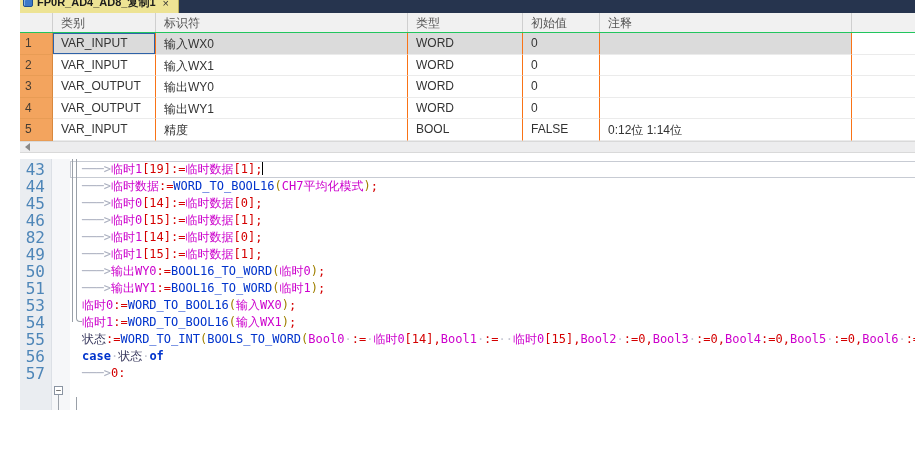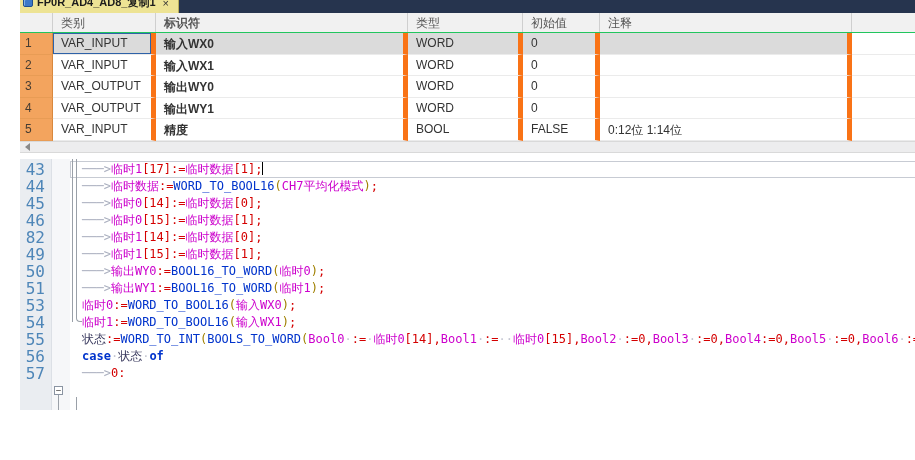--- a/index.html
+++ b/index.html
@@ -12,24 +12,24 @@
          display:flex; align-items:center; padding:0 9px 0 3px; border-right:1px solid #B8AE5E; }
   .tabicon { width:10px; height:9px; background:#3C78C8; border:1px solid #1E4E90;
              border-radius:2px; margin-right:4px; box-shadow: inset 1px 1px 0 #7FAEE4; }
   .tabtitle { font-size:11px; font-weight:bold; color:#1C1C1C; white-space:nowrap; }
   .tabclose { font-size:11px; color:#333; margin-left:7px; cursor:pointer; }
 
   
   .vartable { width:915px; font-size:12px; color:#333; }
   .trow { display:flex; height:21.6px; background:#fff; }
   .thead { height:20px; background:#F1F1F1; border-bottom:1px solid #22c55e; color:#555; }
-  .cell { padding:3px 0 0 8px; border-right:5px solid #f97316; border-bottom:1px solid #EBEBEB;
+  .cell { padding:3px 0 0 8px; border-right:1px solid #f97316; border-bottom:1px solid #EBEBEB;
           overflow:hidden; white-space:nowrap; }
   .hcell { background:#F1F1F1; border-right:1px solid #CFCFCF; border-bottom:none; padding-top:2px; }
-  .c0 { width:33px; } .c1 { width:103px; } .c2 { width:252px;font-weight:bold; } .c3 { width:115px; }
+  .c0 { width:33px; } .c1 { width:103px; } .c2 { width:252px; } .c3 { width:115px; }
   .c4 { width:77px; } .c5 { width:252px; } .c6 { flex:1; border-right:none; }
   .numcell { background:#F3A45E; border-right:1px solid #D8883E; border-bottom:1px solid #E89C55;
              color:#46engels3C32; color:#463C32; padding-left:5px; }
   .sel { background:#DBDBDB; }
   .focus { box-shadow: inset 0 0 0 1px #2E62A8; }
 
   
   .hscroll { height:12px; background:#EDEDEE; border-top:1px solid #D9D9D9; border-bottom:1px solid #D9D9D9;
              display:flex; align-items:center; }
   .scrollbtn { width:14px; height:10px; display:flex; align-items:center; justify-content:center; }
@@ -151,21 +151,21 @@
 
   <div class="gapstrip"></div>
 
   <div class="editor">
     <div class="gutterbg"></div>
     <div class="foldbg"></div>
     <div class="lines" id="lines">
         <div class="cline">
           <div class="lnum">43</div>
           <div class="lfold"></div>
-          <div class="lcode cur"><span class="sg-a">───&gt;</span><span class="sg-v">临时1</span><span class="sg-r">[17]</span><span class="sg-r">:=</span><span class="sg-v">临时数据</span><span class="sg-r">[1]</span><span class="sg-r">;</span><span class="caret"></span></div>
+          <div class="lcode cur"><span class="sg-a">───&gt;</span><span class="sg-v">临时1</span><span class="sg-r">[19]</span><span class="sg-r">:=</span><span class="sg-v">临时数据</span><span class="sg-r">[1]</span><span class="sg-r">;</span><span class="caret"></span></div>
         </div>
         <div class="cline">
           <div class="lnum">44</div>
           <div class="lfold"></div>
           <div class="lcode"><span class="sg-a">───&gt;</span><span class="sg-v">临时数据</span><span class="sg-r">:=</span><span class="sg-f">WORD_TO_BOOL16</span><span class="sg-p">(</span><span class="sg-v">CH7平均化模式</span><span class="sg-p">)</span><span class="sg-r">;</span></div>
         </div>
         <div class="cline">
           <div class="lnum">45</div>
           <div class="lfold"></div>
           <div class="lcode"><span class="sg-a">───&gt;</span><span class="sg-v">临时0</span><span class="sg-r">[14]</span><span class="sg-r">:=</span><span class="sg-v">临时数据</span><span class="sg-r">[0]</span><span class="sg-r">;</span></div>

